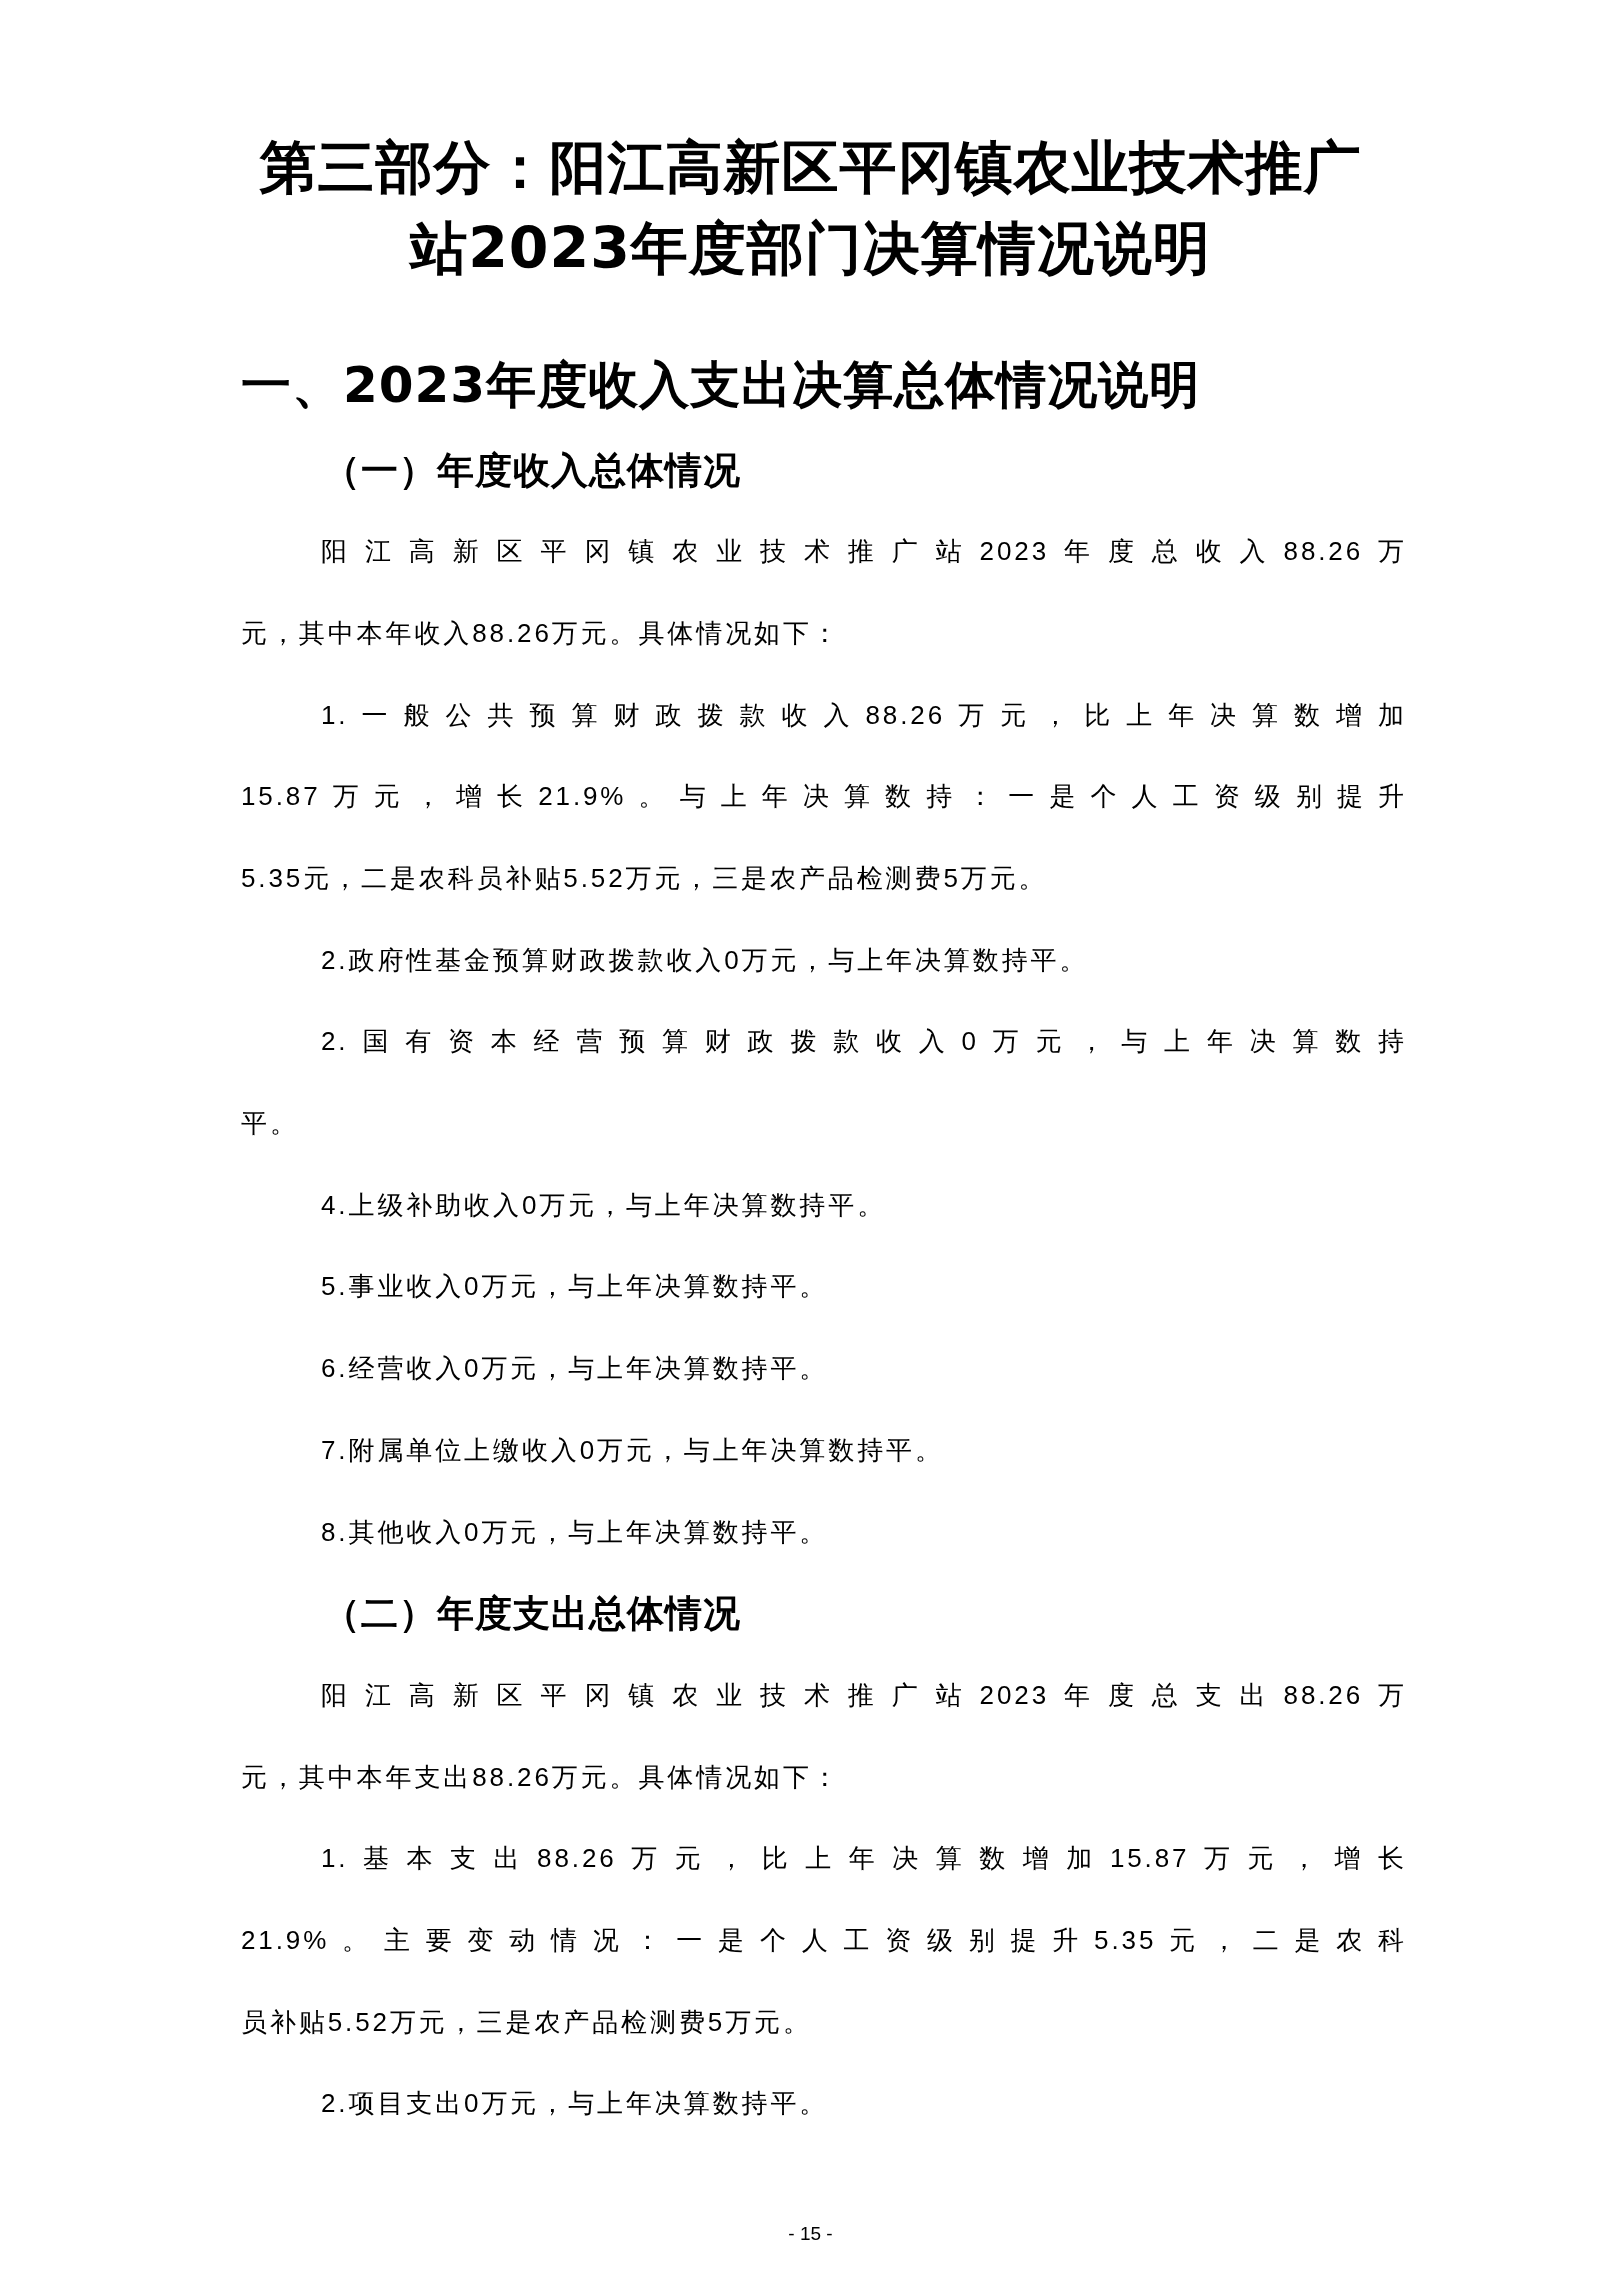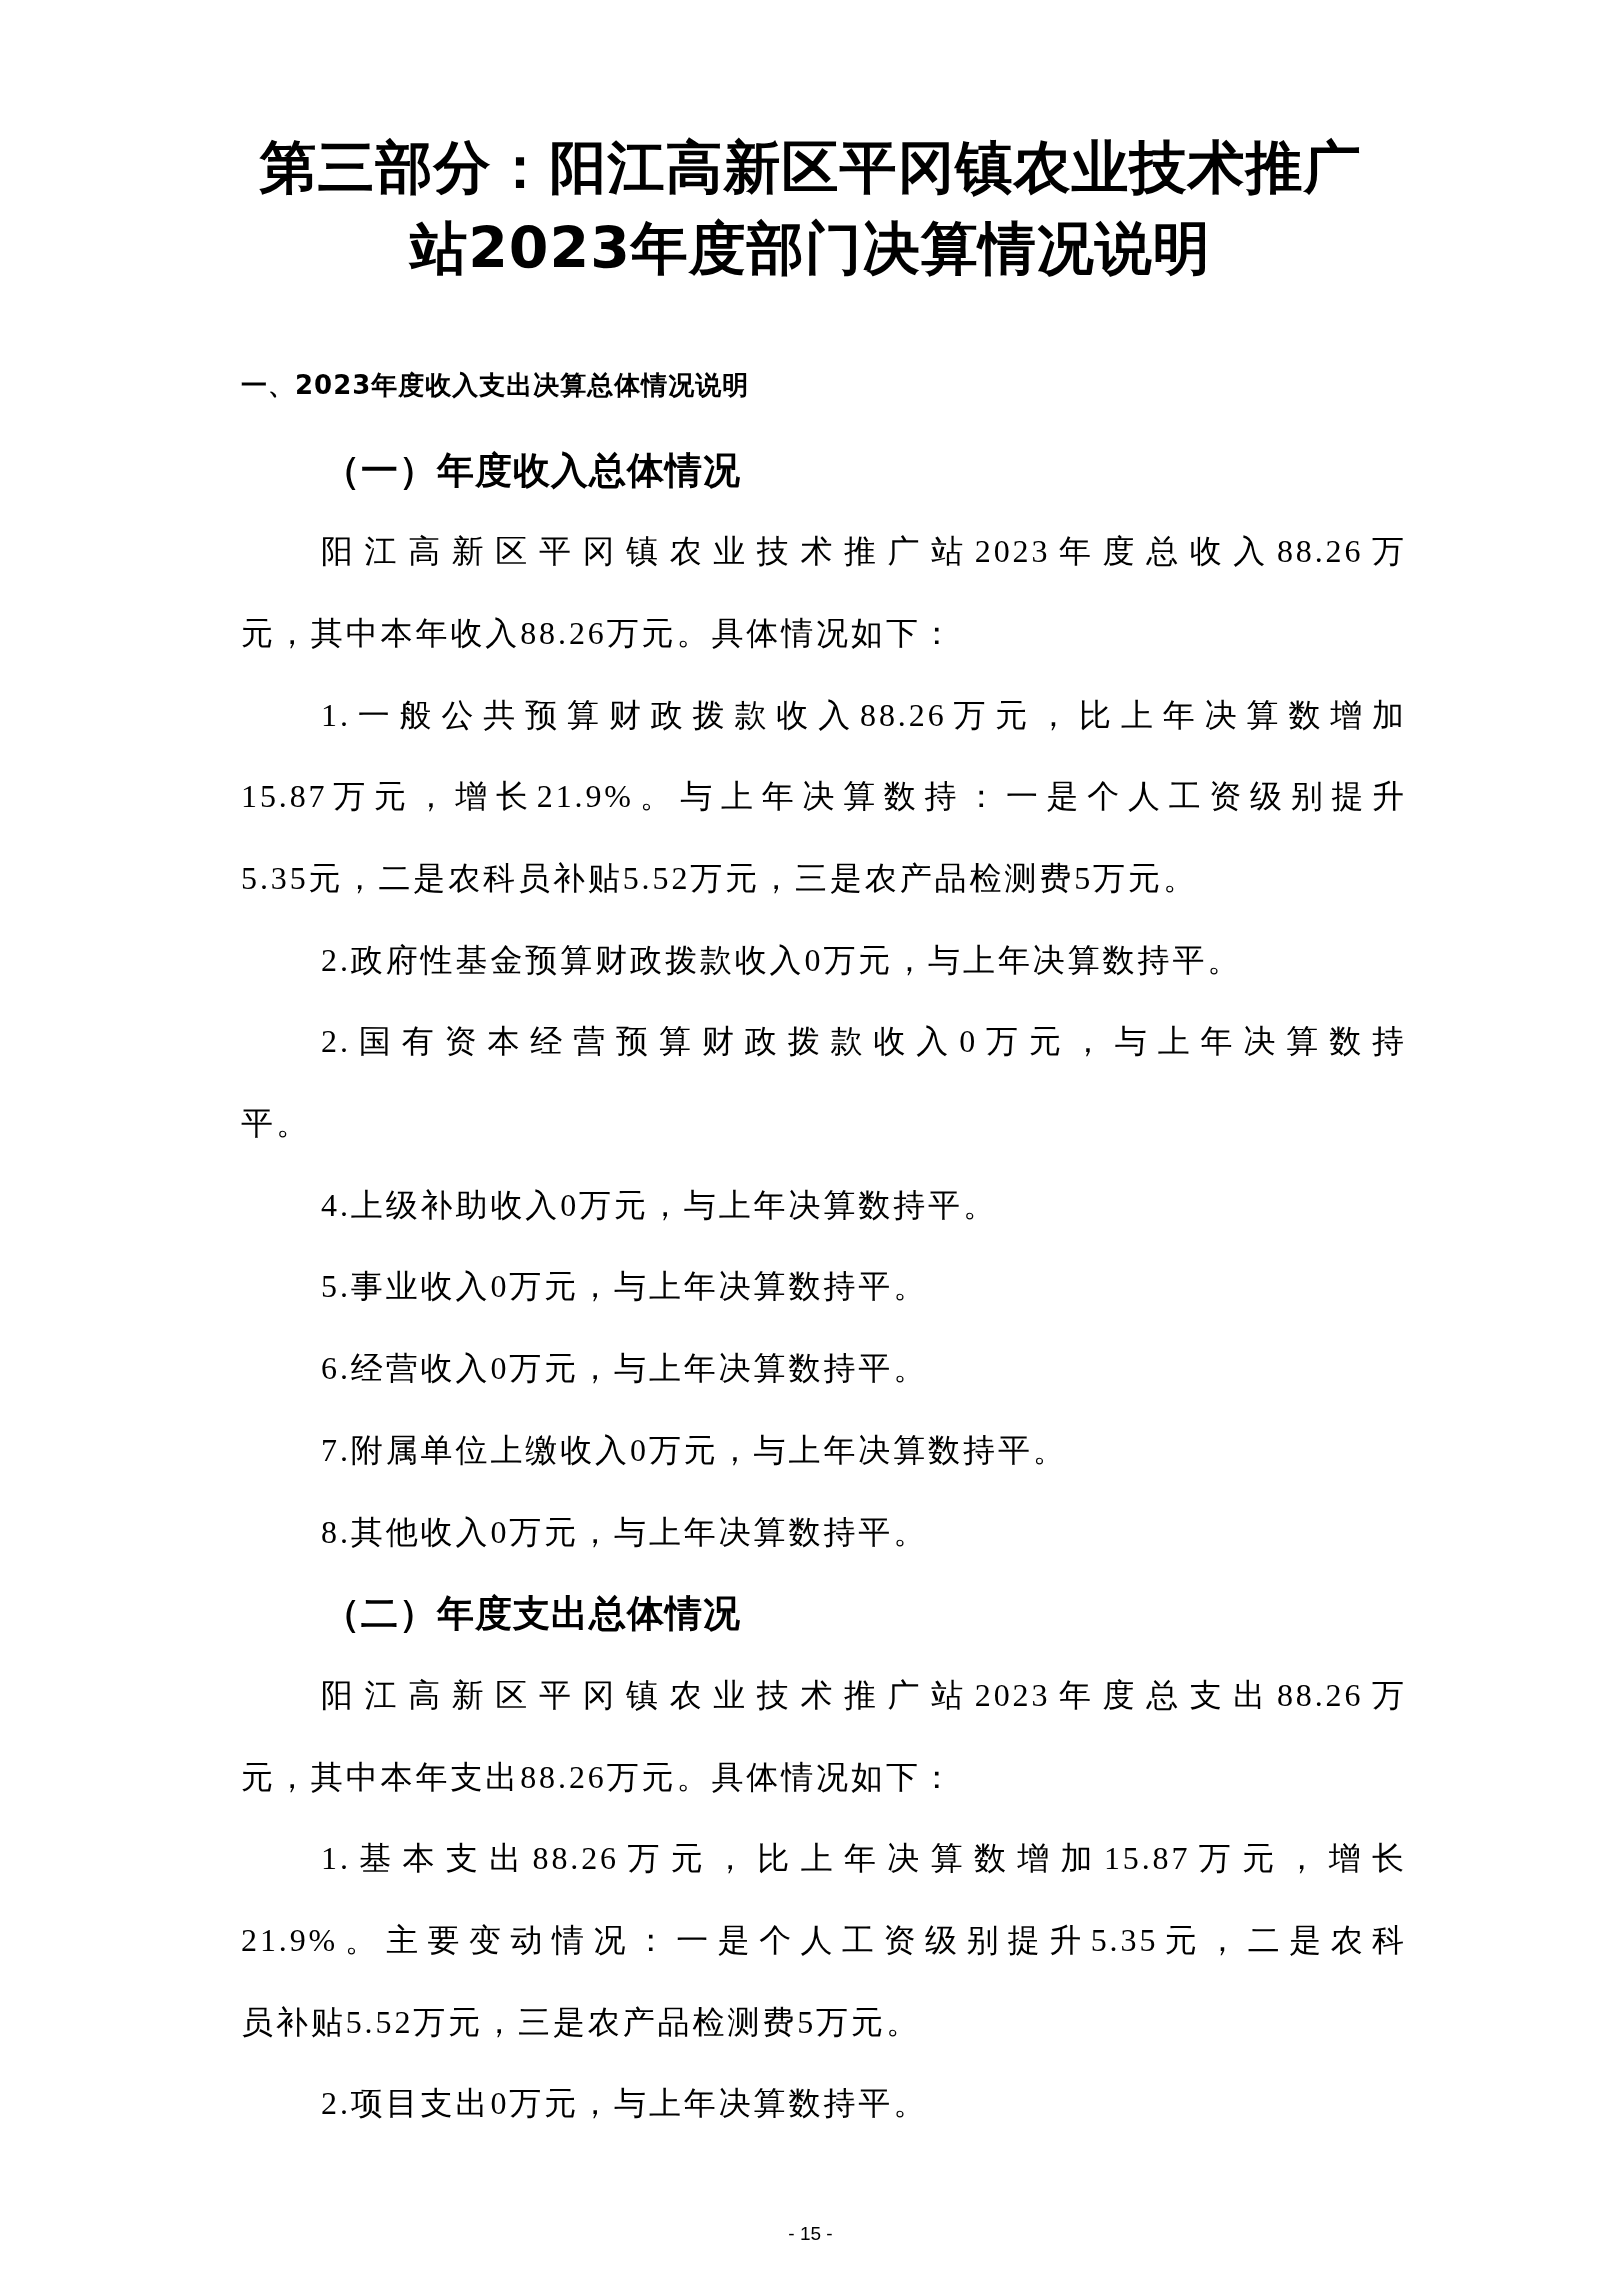--- a/index.html
+++ b/index.html
@@ -7,25 +7,25 @@
   .page { position: absolute; left: 0; top: 0; width: 1621px; height: 2293px; }
   .title {
     position: absolute; left: 196px; width: 1229px; text-align: center;
     font-family: "DejaVu Sans", sans-serif; font-size: 57px; line-height: 88px;
     font-weight: bold; letter-spacing: 1px;
   }
   .t1 { top: 123px; }
   .t2 { top: 204px; }
   .line {
     position: absolute; left: 241px; width: 1166px;
-    font-family: Liberation Serif, serif; font-size: 32px; line-height: 55px;
+    font-family: Liberation Sans, sans-serif; font-size: 26px; line-height: 55px;
     white-space: nowrap; letter-spacing: 2.9px;
   }
   .indent { left: 321px; }
-  .h1 { font-family: "DejaVu Sans", sans-serif; font-weight: bold; letter-spacing: 1px; font-size: 26px; }
+  .h1 { font-family: "DejaVu Sans", sans-serif; font-weight: bold; letter-spacing: 1px; font-size: 50px; }
   .h2 { font-family: "DejaVu Sans", sans-serif; font-weight: bold; letter-spacing: 1px; font-size: 37px; left: 323px; }
   .justify { text-align: justify; text-align-last: justify; white-space: normal; }
   .footer {
     position: absolute; top: 2223px; left: 0; width: 1621px; text-align: center;
     font-family: "Liberation Sans", sans-serif; font-size: 19px;
   }
 </style>
 </head>
 <body>
 

